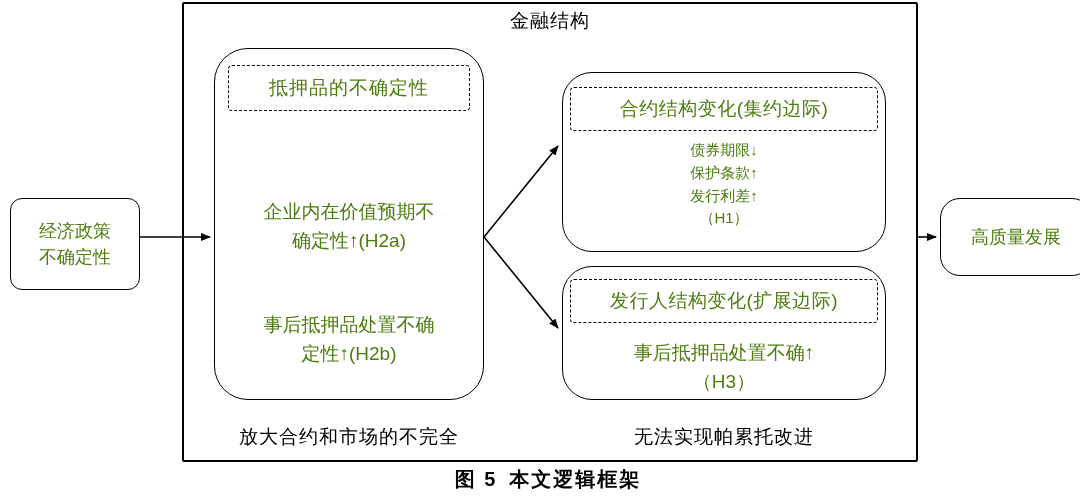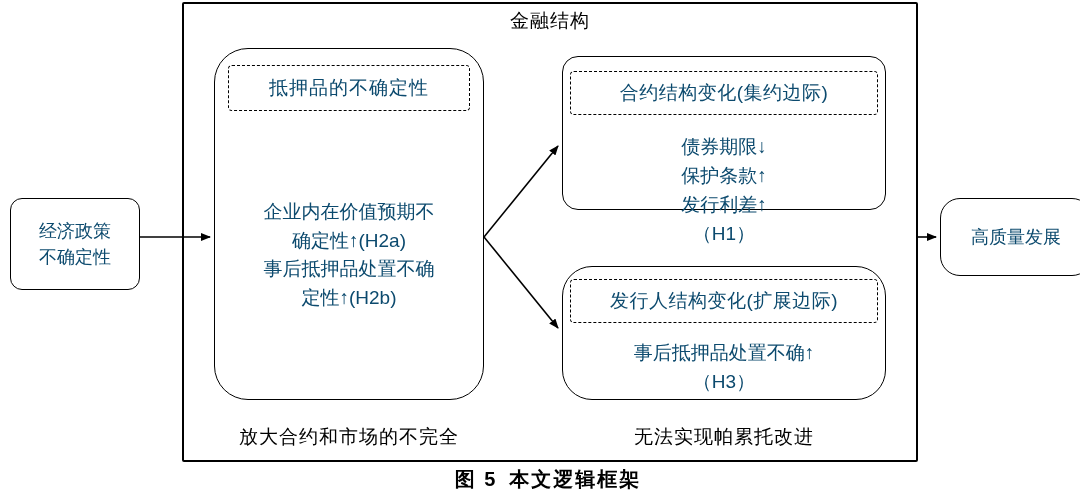--- a/index.html
+++ b/index.html
@@ -28,21 +28,21 @@
   }
   .node {
     position: absolute;
     box-sizing: border-box;
     display: flex;
     flex-direction: column;
     align-items: center;
     justify-content: center;
     text-align: center;
     background: #ffffff;
-    color: #0c4a6e;
+    color: #4d7c0f;
   }
   .outer-frame {
     left: 182px;
     top: 2px;
     width: 736px;
     height: 460px;
     border: 2px solid #000;
     border-radius: 2px;
     background: transparent;
   }
@@ -94,32 +94,33 @@
     letter-spacing: 1px;
   }
   .mid-text-1 {
     margin-top: 87px;
     font-size: 19px;
     line-height: 1.5;
     width: 230px;
     text-align: center;
   }
   .mid-text-2 {
+    margin-top: 56px;
     font-size: 19px;
     line-height: 1.5;
     width: 230px;
     text-align: center;
   }
   .top-right-box {
     left: 562px;
-    top: 56px;
+    top: 72px;
     width: 324px;
-    height: 154px;
-    border: 1.5px solid #000;
-    border-radius: 16px;
+    height: 180px;
+    border: 1.5px solid #000;
+    border-radius: 30px;
     justify-content: flex-start;
     padding-top: 14px;
   }
   .bottom-right-box {
     left: 562px;
     top: 266px;
     width: 324px;
     height: 134px;
     border: 1.5px solid #000;
     border-radius: 30px;
@@ -128,22 +129,22 @@
   }
   .dashed-inner-wide {
     width: 298px;
     border: 1.5px dashed #000;
     border-radius: 4px;
     padding: 8px 4px;
     font-size: 19px;
     letter-spacing: 0.5px;
   }
   .stack-lines {
-    margin-top: 18px;
-    font-size: 19px;
+    margin-top: 8px;
+    font-size: 15px;
     line-height: 1.52;
     text-align: center;
   }
   .stack-lines-b {
     margin-top: 16px;
     font-size: 19px;
     line-height: 1.52;
   }
   .footnote {
     position: absolute;

